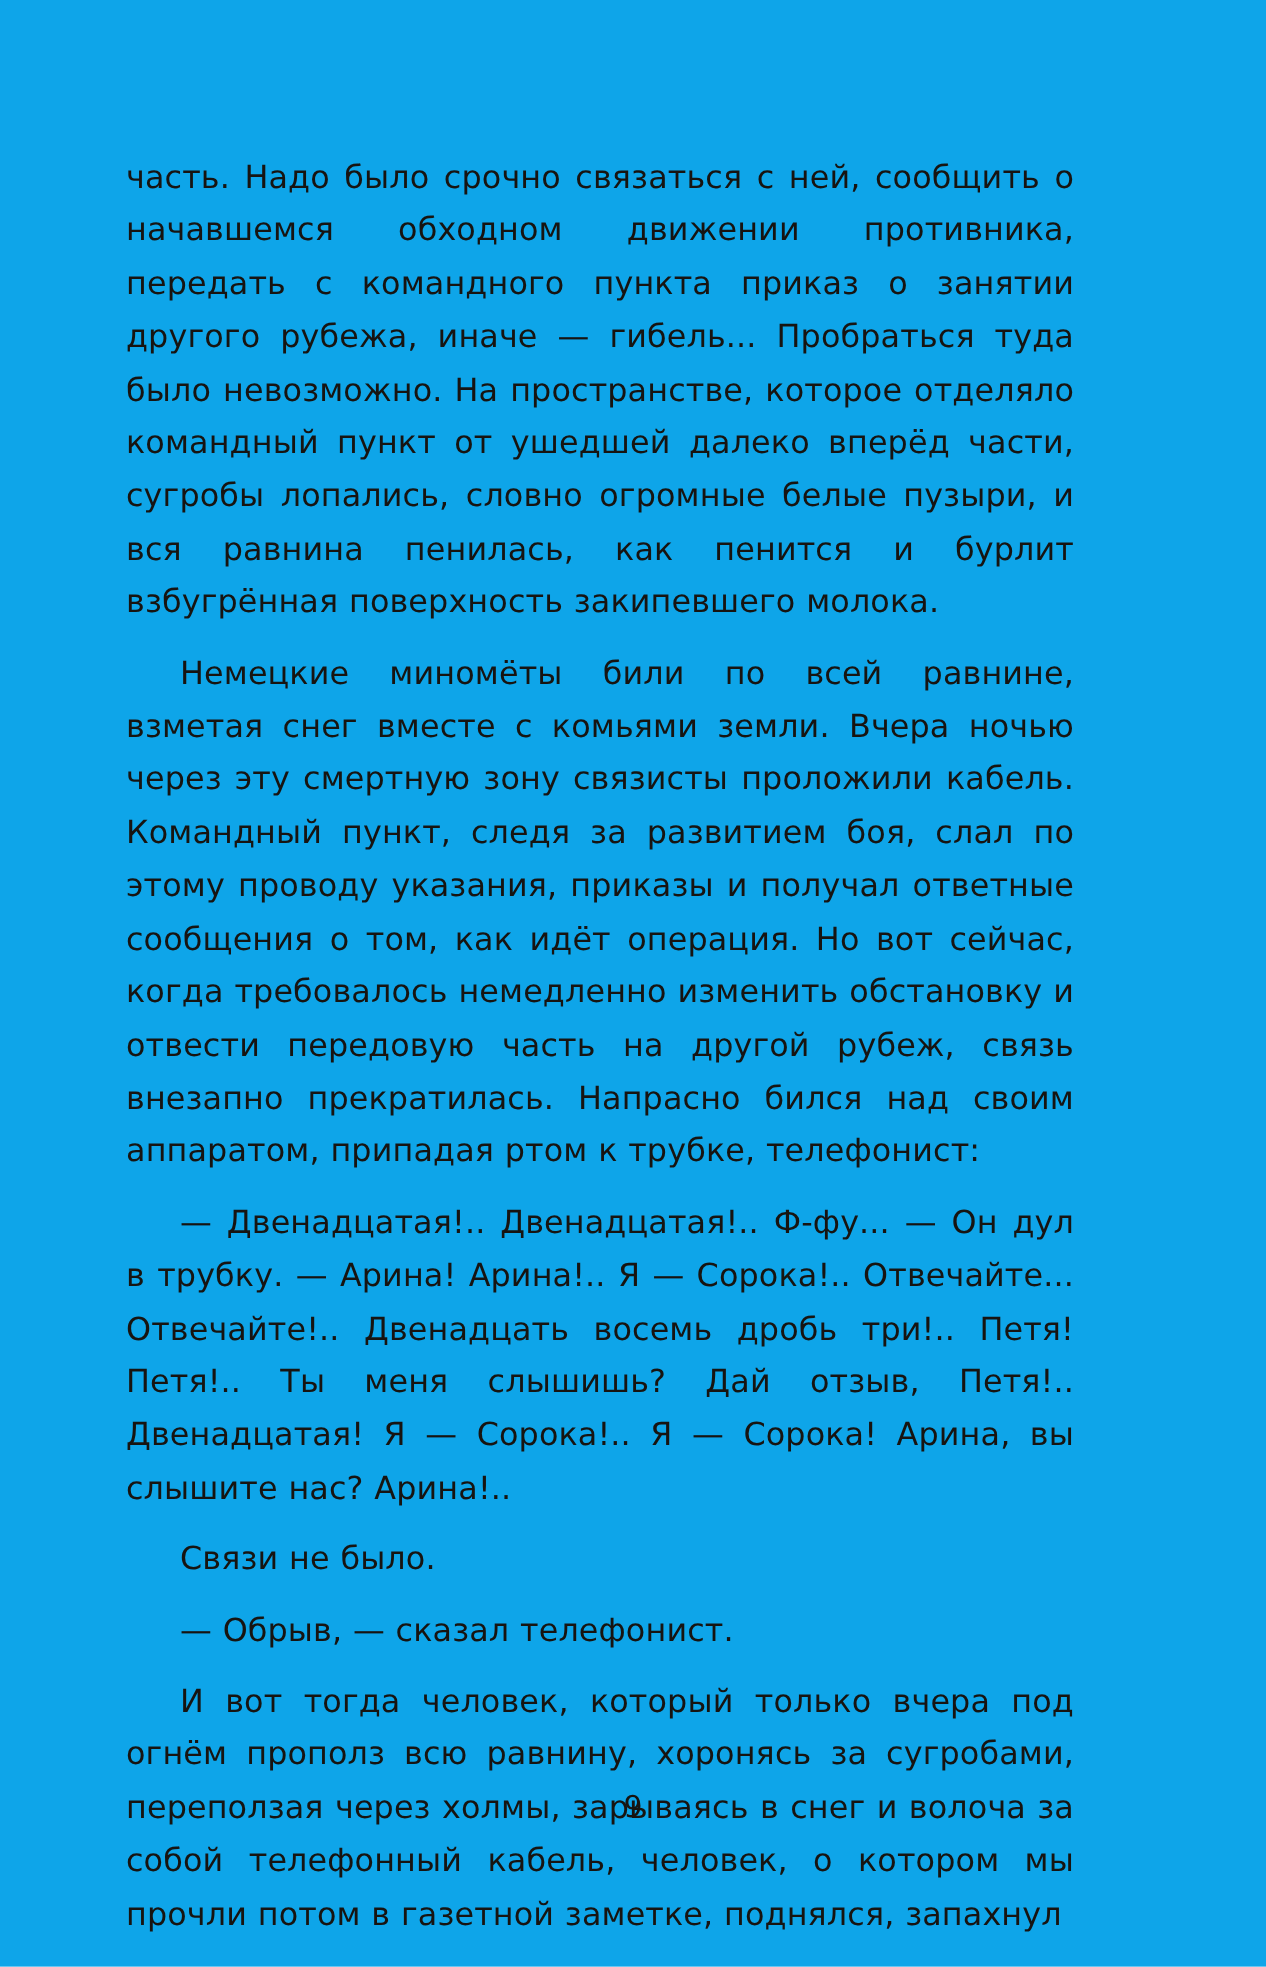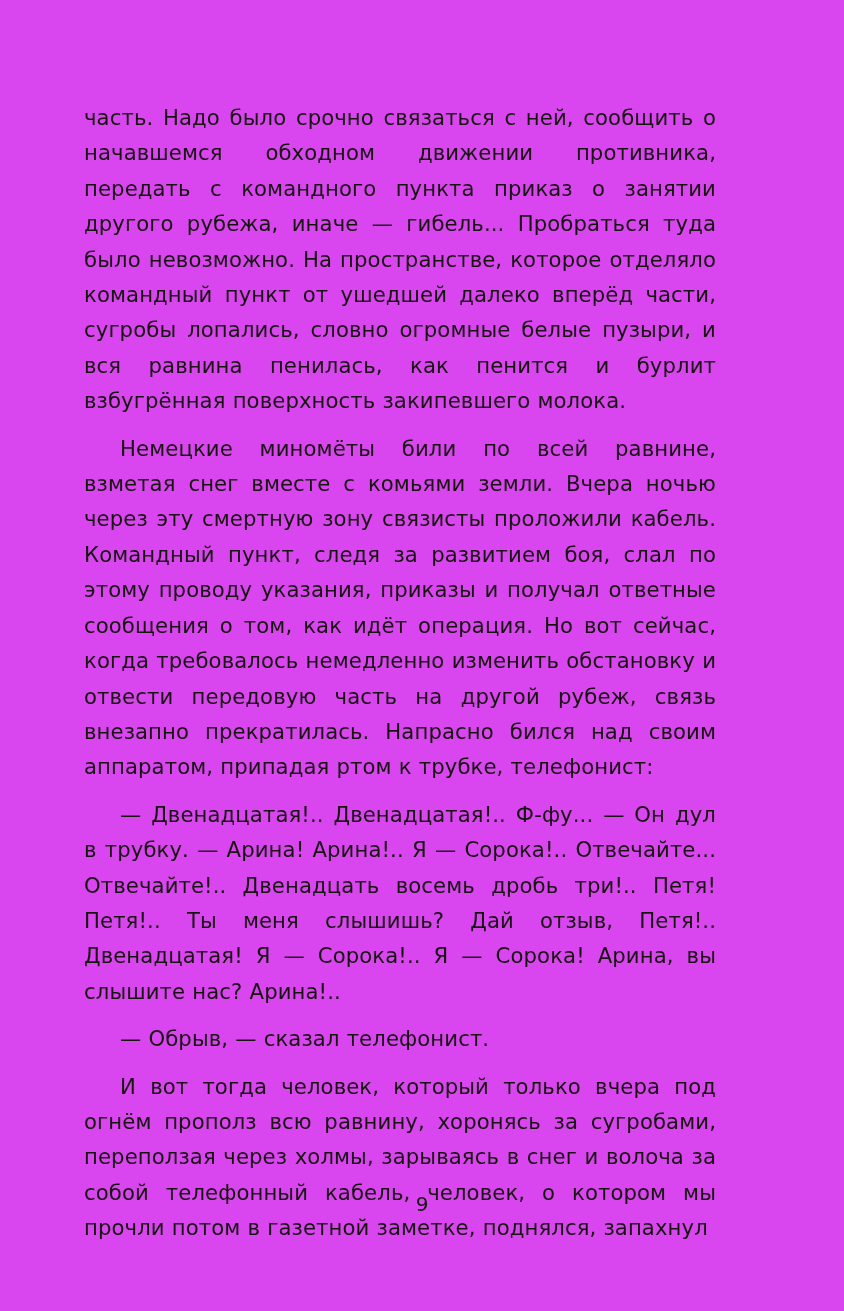--- a/index.html
+++ b/index.html
@@ -11,21 +11,21 @@
     width: 844px;
     height: 1311px;
     font-family: "DejaVu Sans", sans-serif;
     color: #15120f;
     overflow: hidden;
   }
   .page {
     position: relative;
     width: 844px;
     height: 1311px;
-    background: #d946ef;
+    background: #0ea5e9;
     box-sizing: border-box;
   }
   .text-block {
     position: absolute;
     left: 84px;
     top: 100px;
     width: 632px;
   }
   .para {
     margin: 0;
@@ -57,19 +57,20 @@
 </style>
 </head>
 <body>
 
 <div class="page">
 
   <div class="text-block">
     <p class="para">часть. Надо было срочно связаться с ней, сообщить о начавшемся обходном движении противника, передать с командного пункта приказ о занятии другого рубежа, иначе — гибель... Пробраться туда было невозможно. На пространстве, которое отделяло командный пункт от ушедшей далеко вперёд части, сугробы лопались, словно огромные белые пузыри, и вся равнина пенилась, как пенится и бурлит взбуг­рённая поверхность закипевшего молока.</p>
     <p class="para indent">Немецкие миномёты били по всей равнине, взметая снег вместе с комьями земли. Вчера ночью через эту смертную зону связисты проложили кабель. Командный пункт, следя за развитием боя, слал по этому проводу указания, приказы и получал ответные сообщения о том, как идёт операция. Но вот сейчас, когда требовалось немедленно изменить обстановку и отвести передовую часть на другой рубеж, связь внезапно прекратилась. Напрасно бился над своим аппаратом, припадая ртом к трубке, телефонист:</p>
     <p class="para indent">— Двенадцатая!.. Двенадцатая!.. Ф-фу... — Он дул в трубку. — Арина! Арина!.. Я — Сорока!.. Отвечайте... Отвечайте!.. Двенадцать восемь дробь три!.. Петя! Петя!.. Ты меня слышишь? Дай отзыв, Петя!.. Двенадцатая! Я — Сорока!.. Я — Сорока! Арина, вы слышите нас? Арина!..</p>
+    <p class="para indent">Связи не было.</p>
     <p class="para indent">— Обрыв, — сказал телефонист.</p>
     <p class="para indent">И вот тогда человек, который только вчера под огнём прополз всю равнину, хоронясь за сугробами, переползая через холмы, зарываясь в снег и волоча за собой телефонный кабель, человек, о котором мы прочли потом в газетной заметке, поднялся, запахнул</p>
   </div>
 
   <div class="page-number">9</div>
 
 </div>
 
 </body></html>

